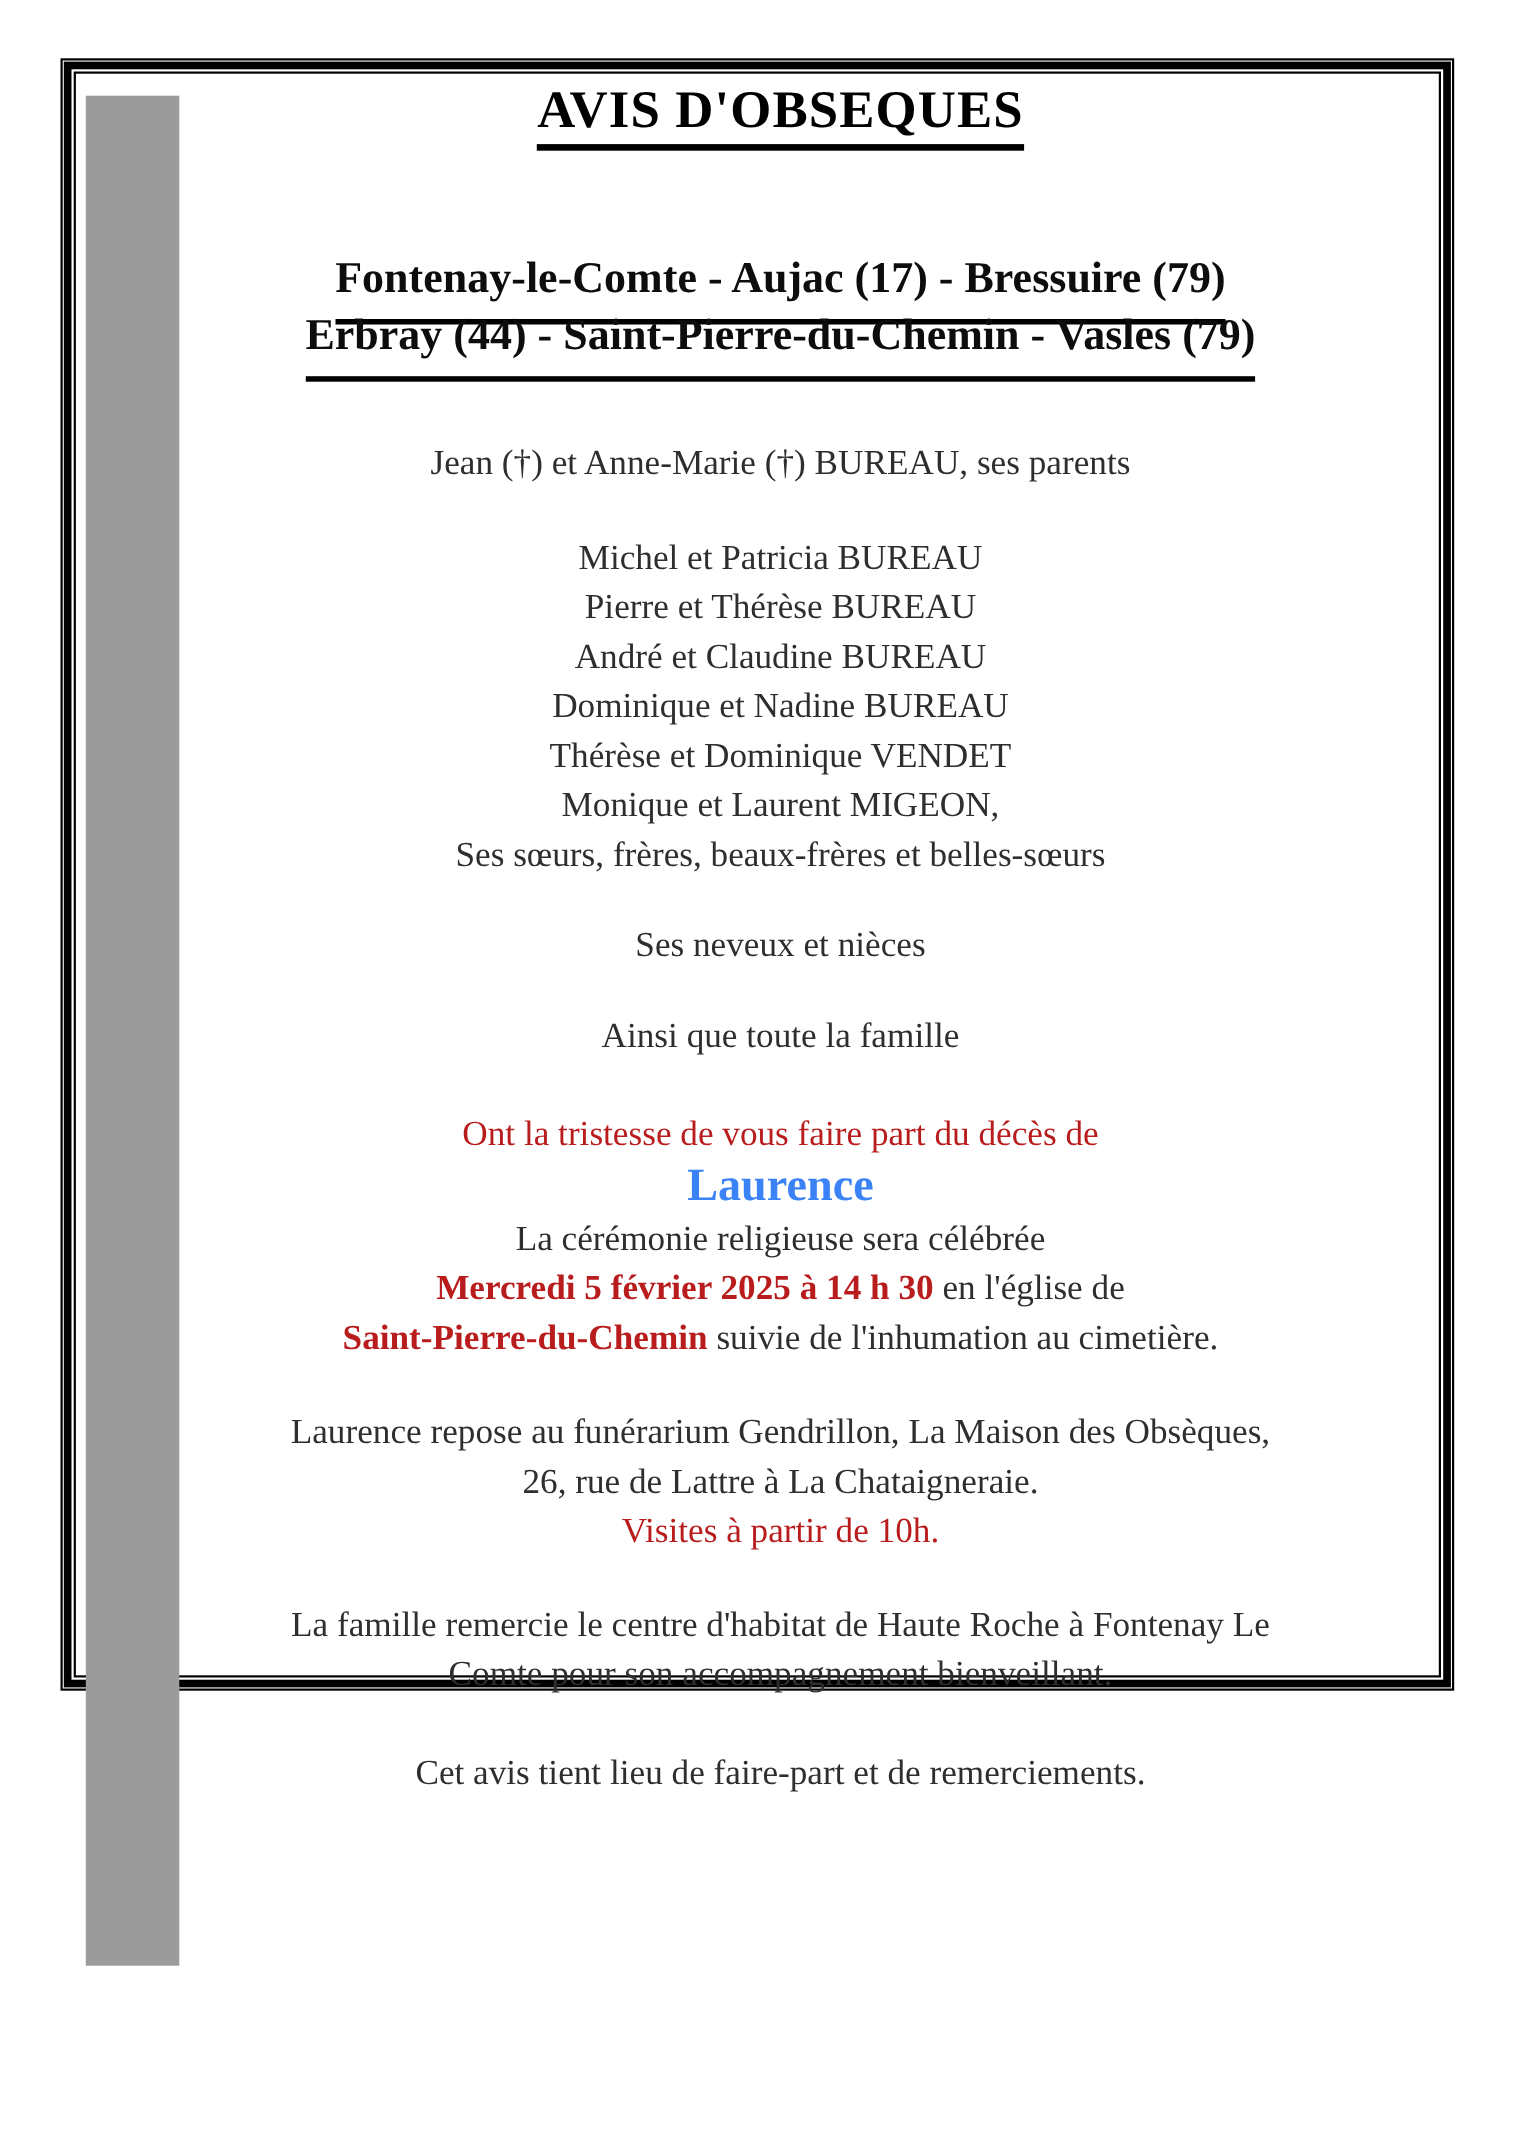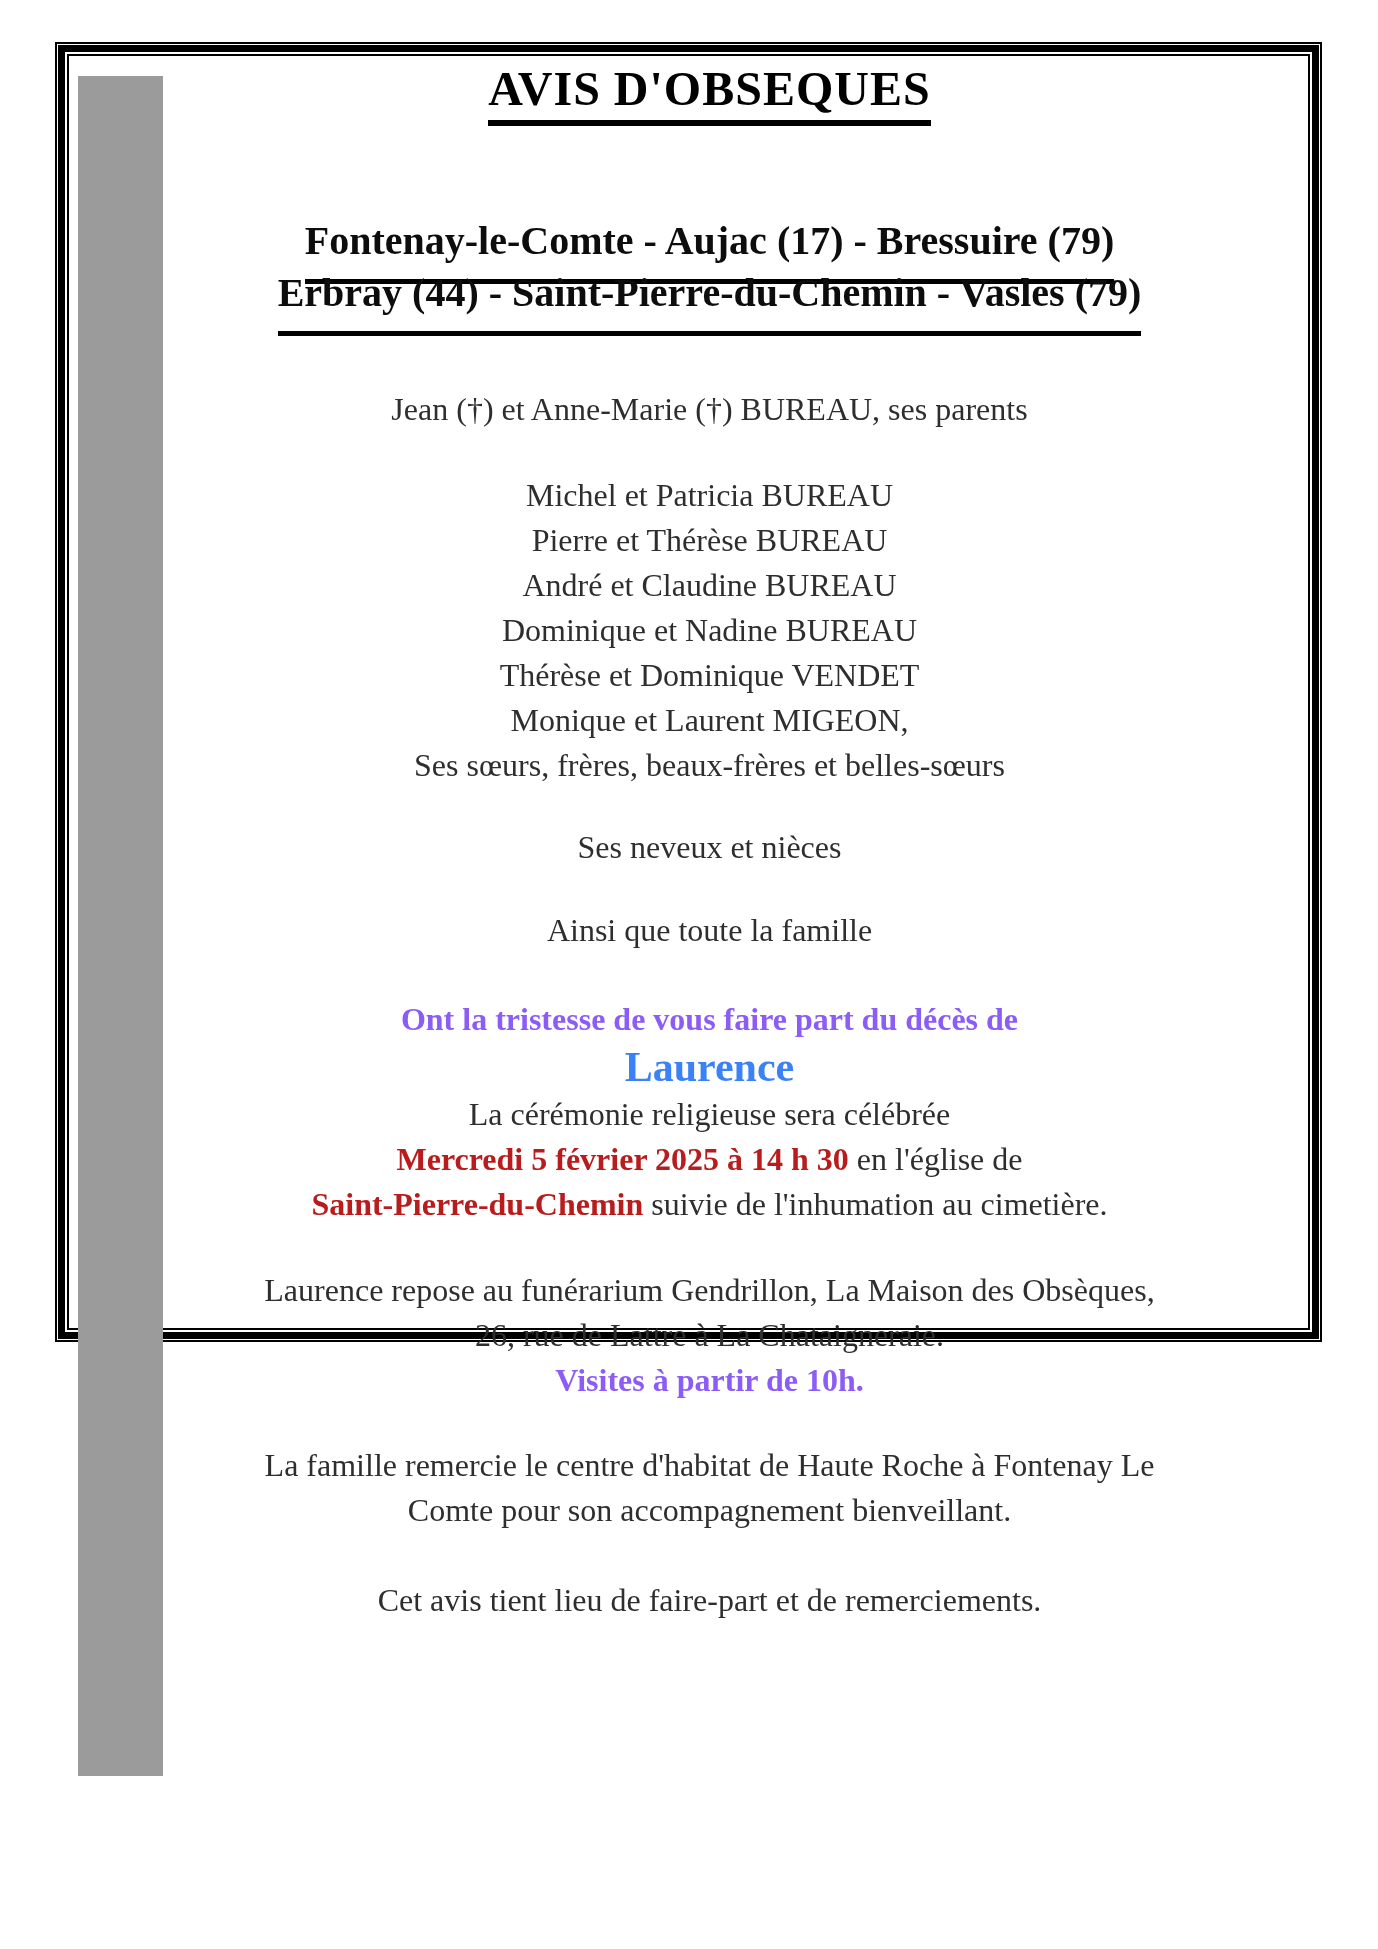--- a/index.html
+++ b/index.html
@@ -11,23 +11,23 @@
     width: 1378px;
     height: 1949px;
     position: relative;
     font-family: "Liberation Serif", serif;
     overflow: hidden;
   }
   
   .frame-outer {
     position: absolute;
     left: 55px;
-    top: 42px;
+    top: 53px;
     width: 1267px;
-    height: 1300px;
+    height: 1484px;
     border: 2px solid #000;
     box-sizing: border-box;
   }
   .frame-mid {
     position: absolute;
     inset: 1px;
     border: 7px solid #000;
   }
   .frame-inner {
     position: absolute;
@@ -77,22 +77,22 @@
   .locations .u {
     border-bottom: 5px solid #000;
     padding-bottom: 16px;
   }
   .par-parents { margin-top: 68px !important; }
   .names { margin-top: 41px !important; }
   .par-nephews { margin-top: 37px !important; }
   .par-family { margin-top: 38px !important; }
   .announce { margin-top: 44px !important; }
   .bold-line {
-    font-weight: bold;
-    color: #8b5cf6;
+    font-weight: normal;
+    color: #b91c1c;
   }
   .deceased-name {
     font-size: 42px;
     line-height: 50px;
     font-weight: bold;
     color: #3b82f6;
   }
   .bold-seg {
     font-weight: bold;
     color: #b91c1c;

